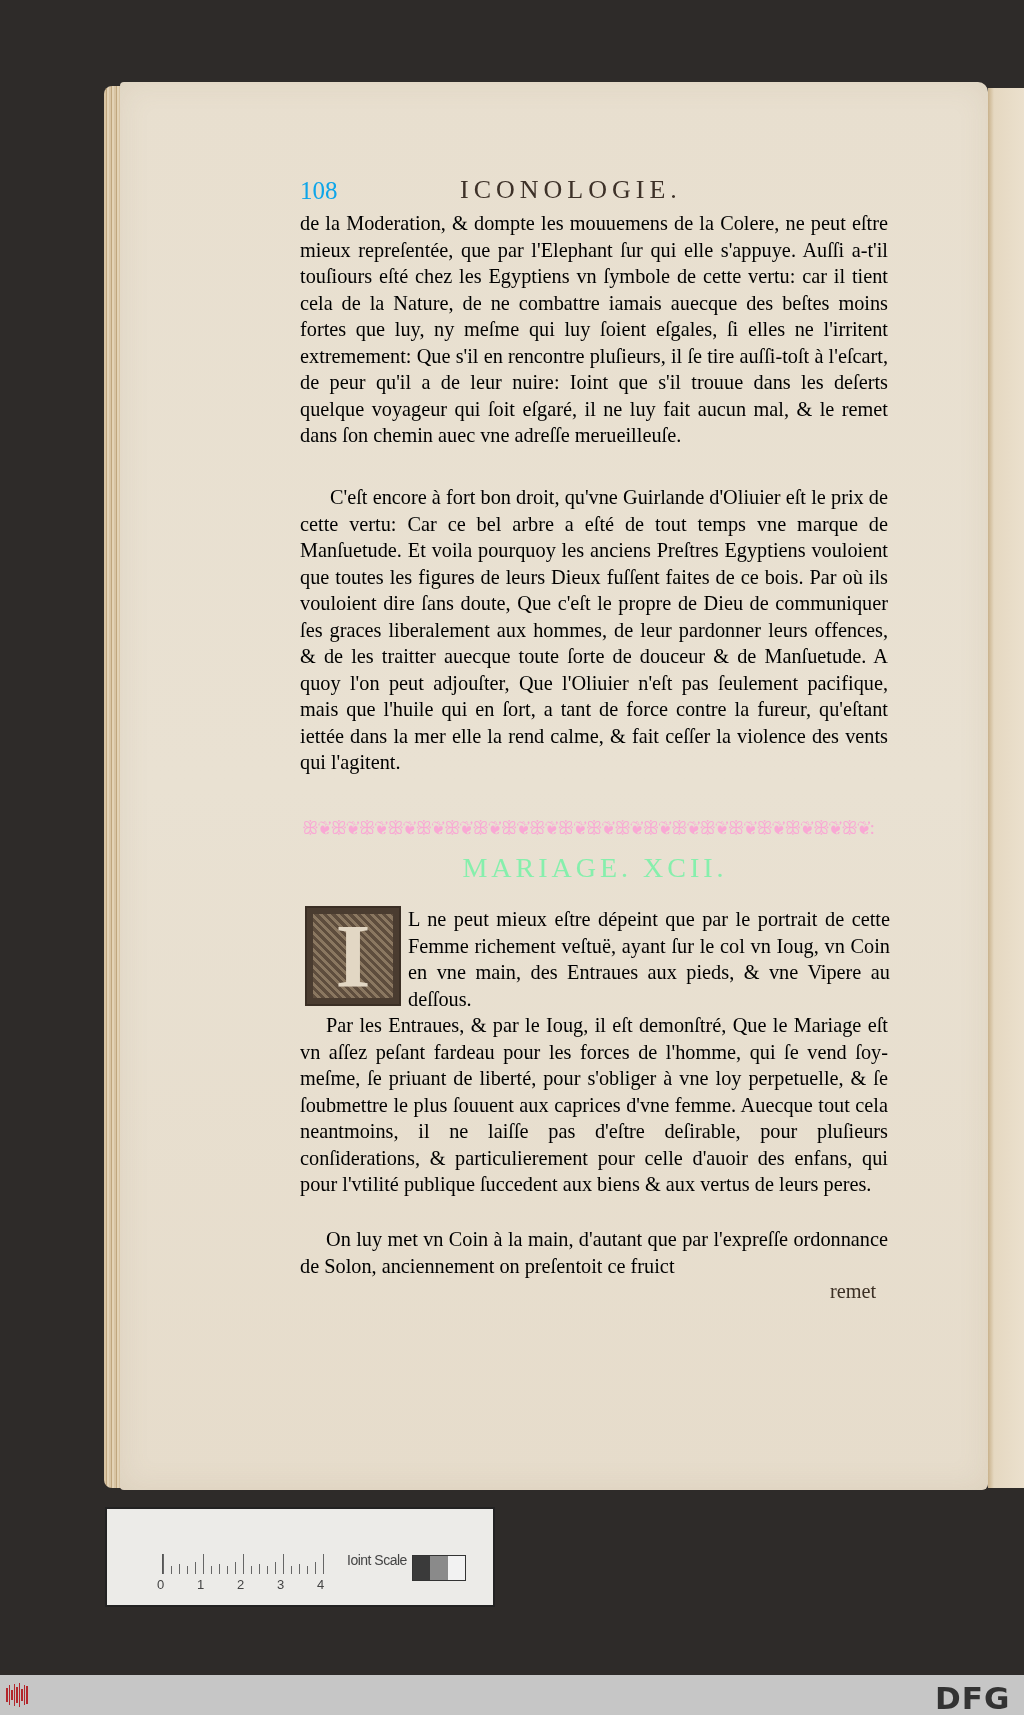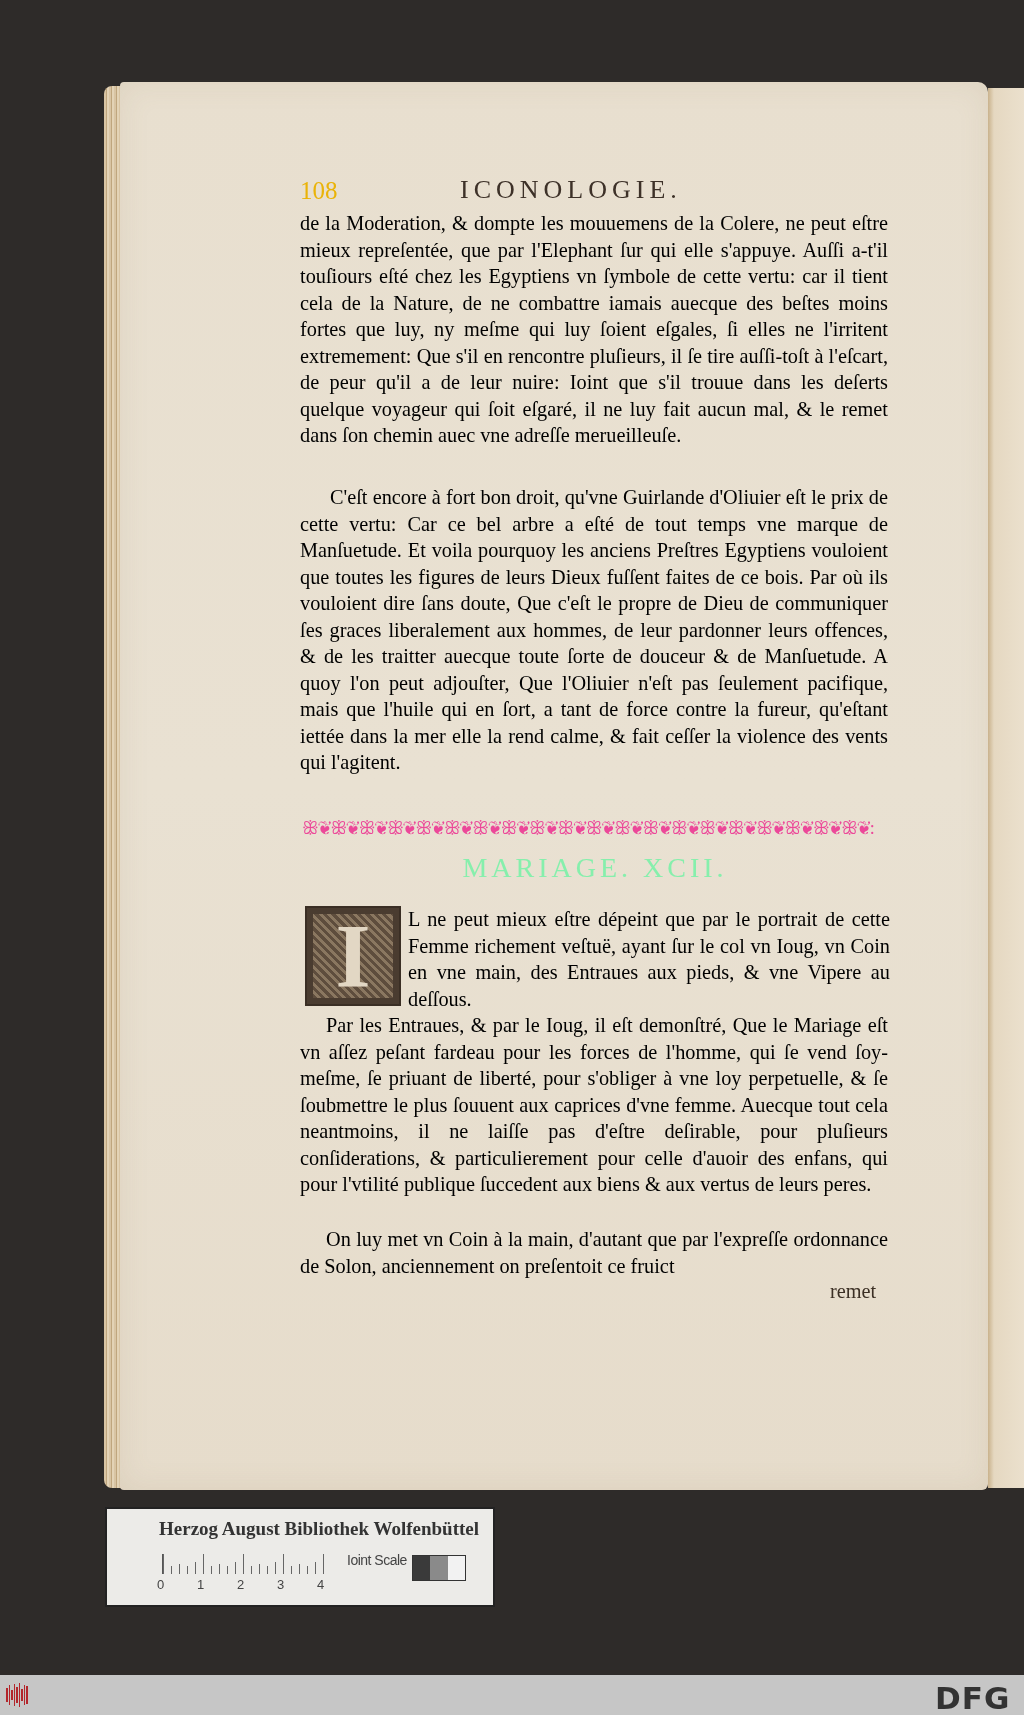--- a/index.html
+++ b/index.html
@@ -2,26 +2,26 @@
 <html><head>
 <meta charset="utf-8">
 <style>
   html,body{margin:0;padding:0;}
   body{width:1024px;height:1715px;background:#2f2c2a;position:relative;overflow:hidden;font-family:"Liberation Serif","DejaVu Serif",serif;}
   .backdrop{position:absolute;left:0;top:0;width:1024px;height:1675px;background:#2e2b29;}
   .page-stack-left{position:absolute;left:104px;top:86px;width:18px;height:1402px;background:repeating-linear-gradient(90deg,#d8c4a3 0 2px,#bfa67e 2px 3px,#e3d3b6 3px 5px);border-radius:8px 0 0 8px;}
   .page{position:absolute;left:120px;top:82px;width:868px;height:1408px;background:linear-gradient(180deg,#e8dfcf 0%,#e9e1d2 50%,#e6dccb 100%);border-radius:4px 10px 6px 4px;box-shadow:inset 0 0 30px rgba(150,120,80,.12);}
   .next-page{position:absolute;left:988px;top:88px;width:36px;height:1400px;background:linear-gradient(90deg,#c9b28c 0,#e5d8c1 6px,#ebe0cd 100%);}
   .running-head{position:absolute;left:300px;top:177px;width:590px;height:30px;}
-  .folio{position:absolute;left:0;top:0;font-size:25px;color:#eab308;}
+  .folio{position:absolute;left:0;top:0;font-size:25px;color:#0ea5e9;}
   .head-title{position:absolute;left:160px;top:-2px;font-size:26px;letter-spacing:5px;color:#3d3128;}
   .para{font-size:20.3px;line-height:26.5px;text-align:justify;margin:0;}
   .p1{position:absolute;left:300px;top:210px;width:588px;}
   .p2{position:absolute;left:300px;top:484px;width:588px;text-indent:30px;}
-  .ornament{position:absolute;left:302px;top:818px;width:590px;height:22px;font-size:18px;color:#ec4899;letter-spacing:-1px;white-space:nowrap;overflow:hidden;}
+  .ornament{position:absolute;left:302px;top:818px;width:590px;height:22px;font-size:18px;color:#f9a8d4;letter-spacing:-1px;white-space:nowrap;overflow:hidden;}
   .section-title{position:absolute;left:300px;top:852px;width:590px;text-align:center;font-size:28px;letter-spacing:4px;color:#86efac;}
   .dropcap{position:absolute;left:305px;top:906px;width:96px;height:100px;background:#4a3c30;border:2px solid #3a2e24;box-sizing:border-box;}
   .dropcap .inner{position:absolute;left:6px;top:6px;right:6px;bottom:6px;background:repeating-linear-gradient(45deg,#5e4d3d 0 3px,#8a7760 3px 6px);}
   .dropcap .letter{position:absolute;left:0;top:0;width:100%;text-align:center;font-size:90px;line-height:98px;color:#e2d7c4;font-weight:bold;}
   .p3{position:absolute;left:408px;top:906px;width:482px;}
   .p4{position:absolute;left:300px;top:1012px;width:588px;text-indent:26px;}
   .p5{position:absolute;left:300px;top:1226px;width:588px;text-indent:26px;}
   .catchword{position:absolute;left:830px;top:1280px;font-size:20.3px;color:#3b2f24;}
   .label{position:absolute;left:105px;top:1507px;width:390px;height:100px;background:#ecebe8;border:2px solid #222;box-sizing:border-box;}
   .label-title{position:absolute;left:52px;top:9px;font-family:"Liberation Serif",serif;font-weight:bold;font-size:19px;color:#333;white-space:nowrap;}
@@ -62,21 +62,20 @@
   <div class="inner"></div>
   <div class="letter">I</div>
 </div>
 
 <p class="para p3">L ne peut mieux eſtre dépeint que par le portrait de cette Femme richement veſtuë, ayant ſur le col vn Ioug, vn Coin en vne main, des Entraues aux pieds, &amp; vne Vipere au deſſous.</p>
 <p class="para p4">Par les Entraues, &amp; par le Ioug, il eſt demonſtré, Que le Mariage eſt vn aſſez peſant fardeau pour les forces de l'homme, qui ſe vend ſoy-meſme, ſe priuant de liberté, pour s'obliger à vne loy perpetuelle, &amp; ſe ſoubmettre le plus ſouuent aux caprices d'vne femme. Auecque tout cela neantmoins, il ne laiſſe pas d'eſtre deſirable, pour pluſieurs conſiderations, &amp; particulierement pour celle d'auoir des enfans, qui pour l'vtilité publique ſuccedent aux biens &amp; aux vertus de leurs peres.</p>
 <p class="para p5">On luy met vn Coin à la main, d'autant que par l'expreſſe ordonnance de Solon, anciennement on preſentoit ce fruict</p>
 <span class="catchword">remet</span>
 
 <div class="label">
-  <div class="label-title">Herzog August Bibliothek Wolfenbüttel</div>
   <div class="ruler">
     <div class="tick" style="left:0;height:20px"></div>
     <div class="tick" style="left:8px;height:8px"></div>
     <div class="tick" style="left:16px;height:10px"></div>
     <div class="tick" style="left:24px;height:8px"></div>
     <div class="tick" style="left:32px;height:12px"></div>
     <div class="tick" style="left:40px;height:20px"></div>
     <div class="tick" style="left:48px;height:8px"></div>
     <div class="tick" style="left:56px;height:10px"></div>
     <div class="tick" style="left:64px;height:8px"></div>

